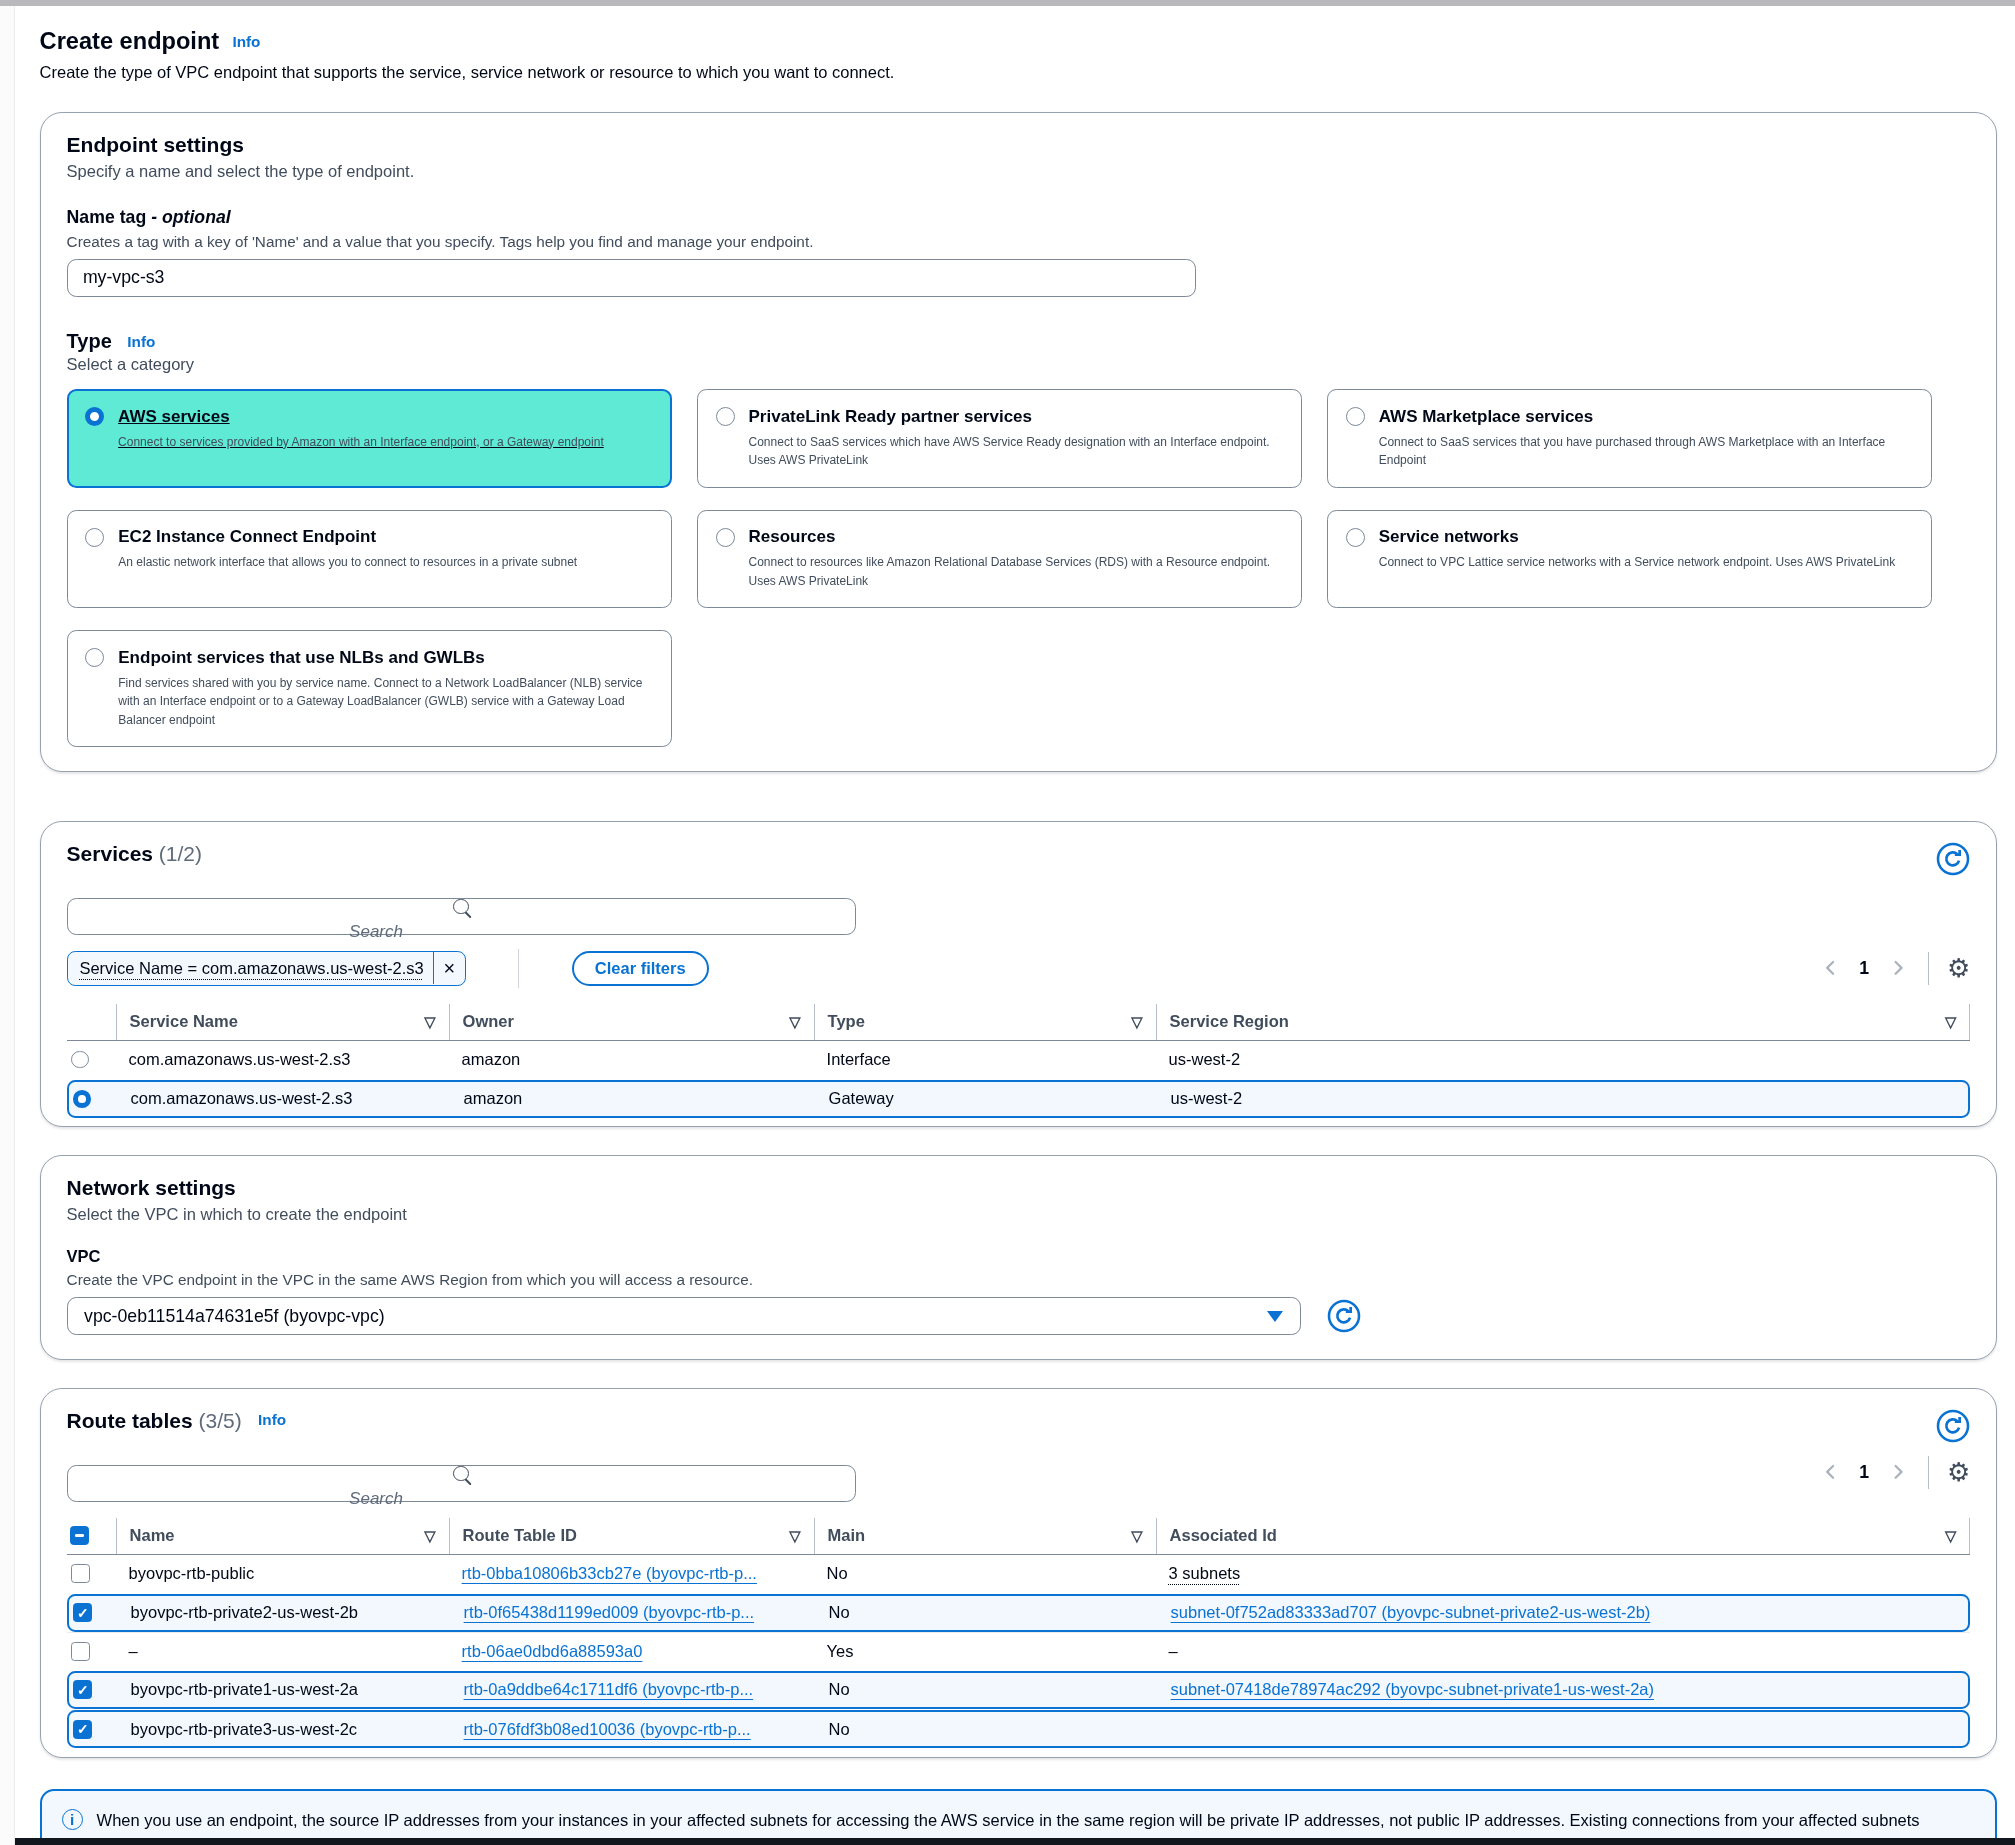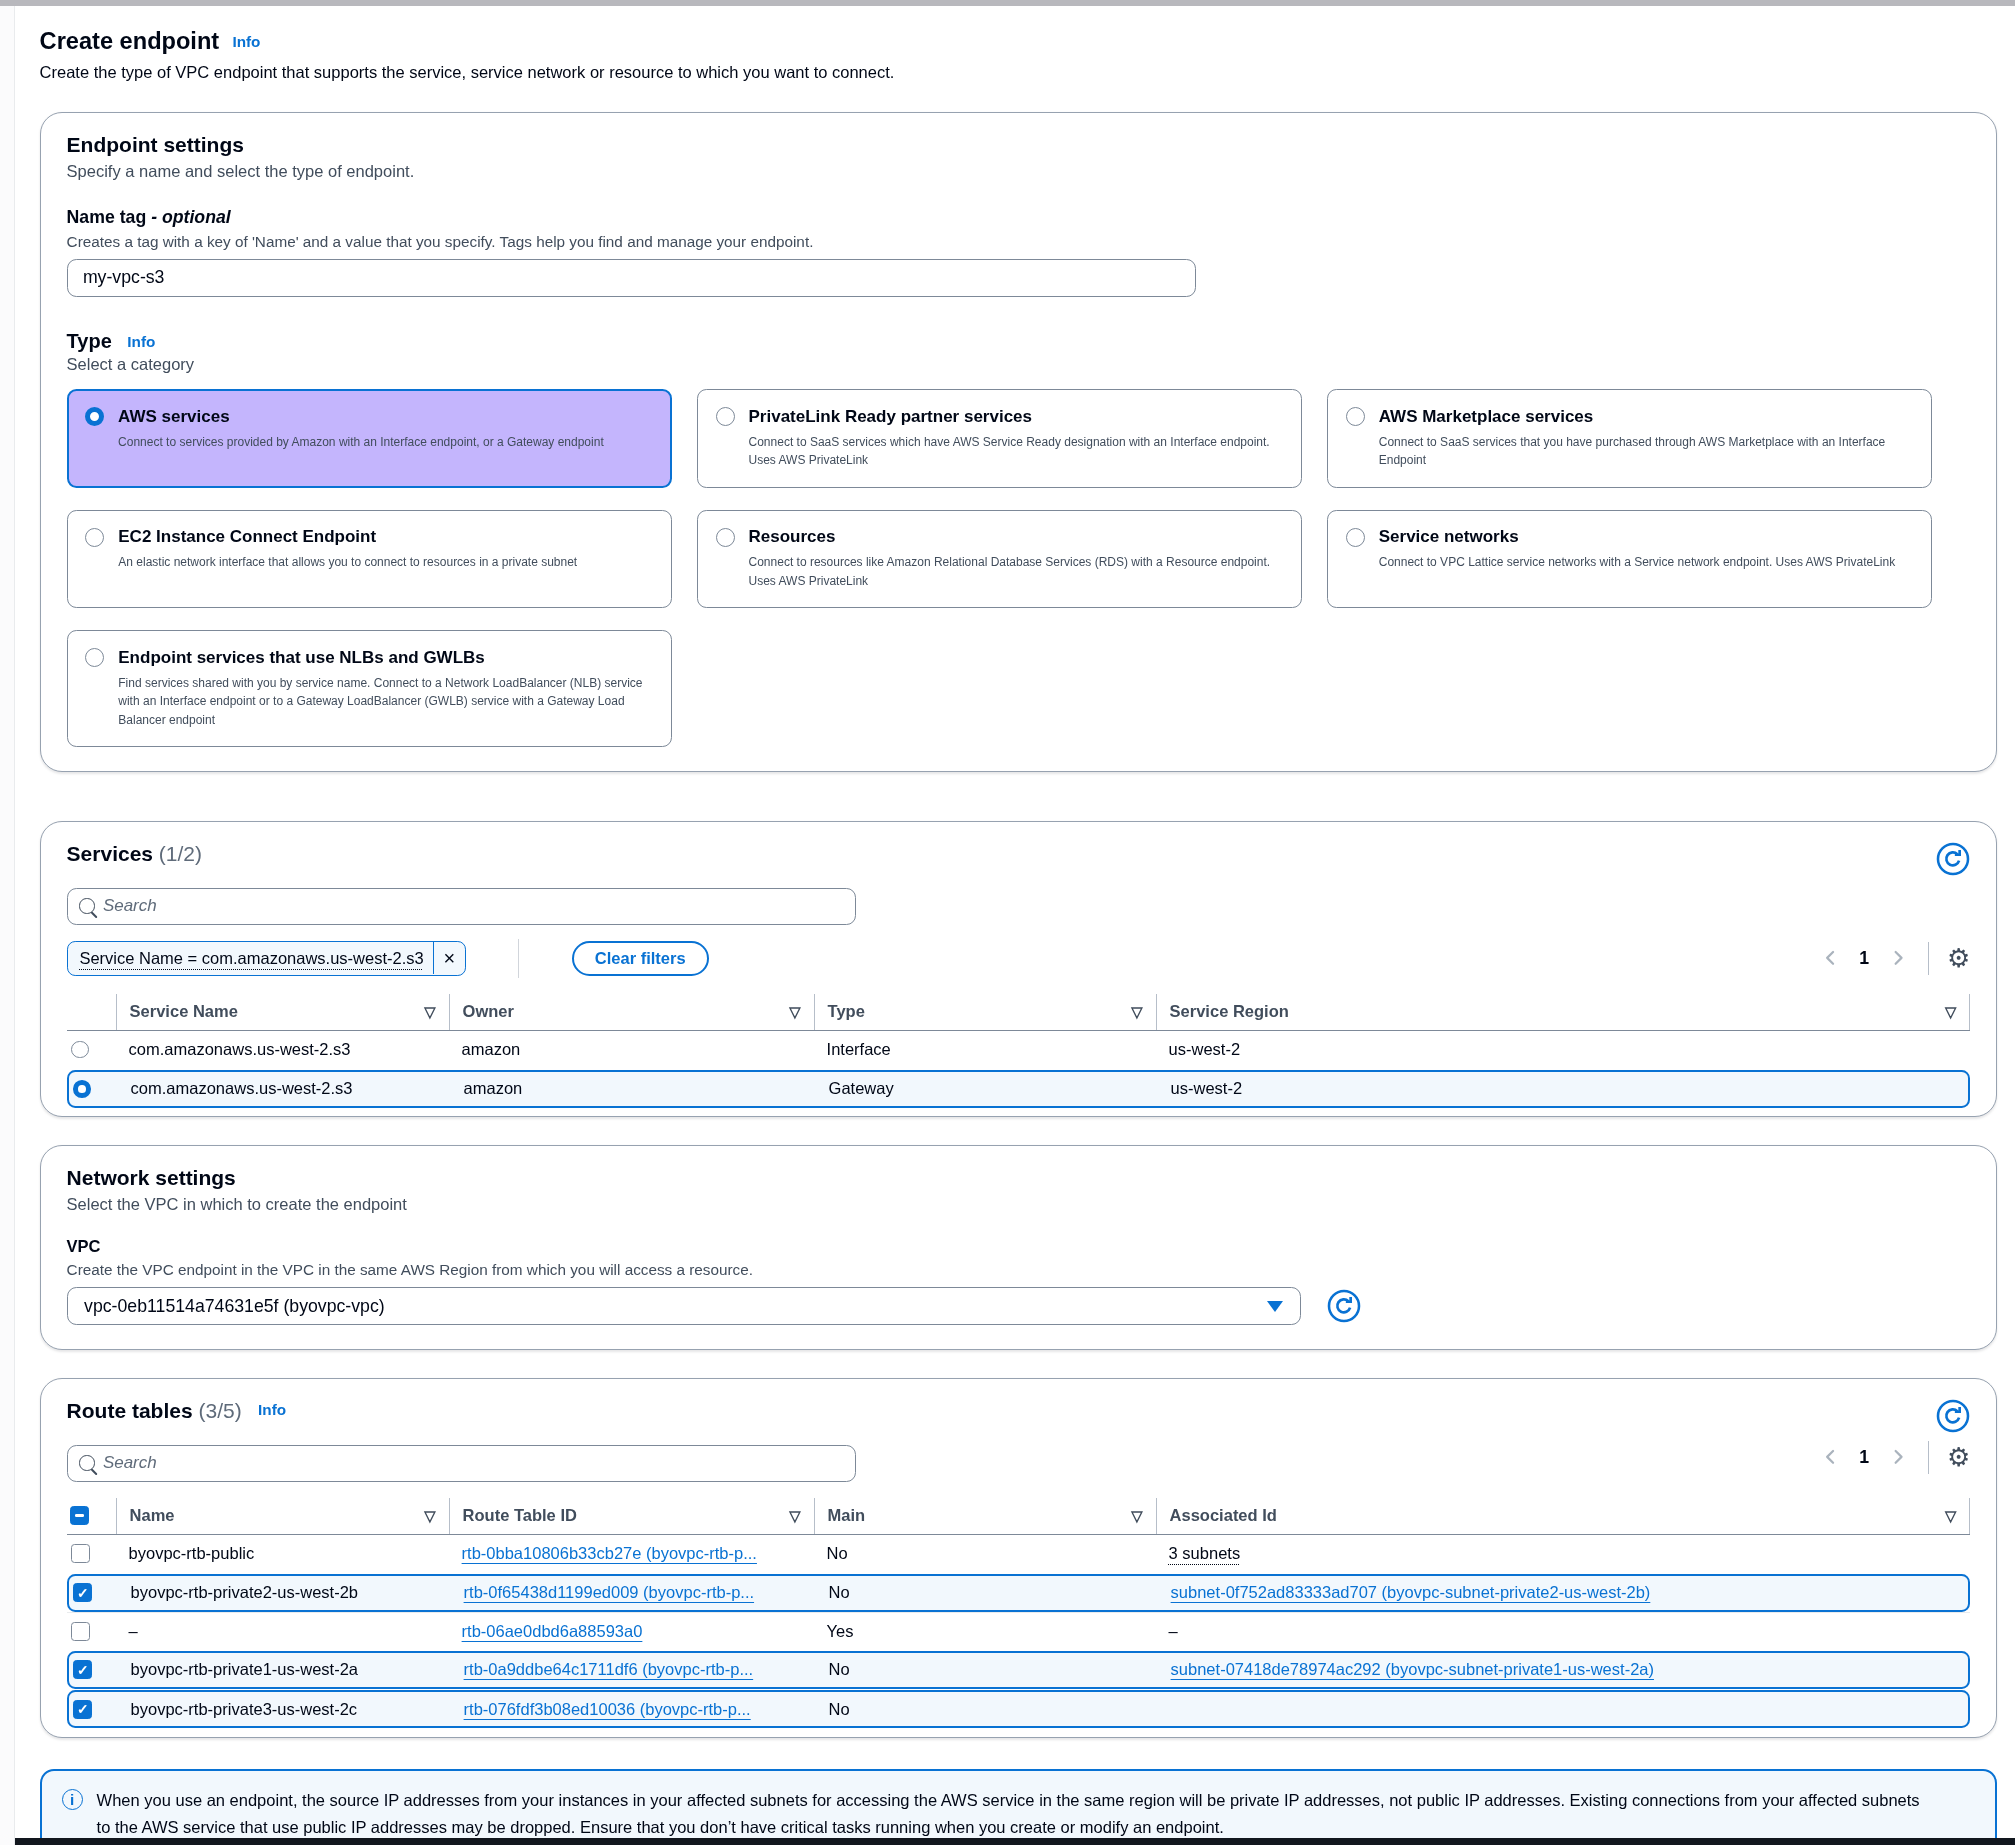--- a/index.html
+++ b/index.html
@@ -35,31 +35,31 @@
   .help-text { font-size:15.3px; color:#414d5c; margin-top:4.7px; }
 
   .text-input {
     margin-top:8.2px; width:1129px; height:38px; border:1.2px solid #7d8998; border-radius:9.4px;
     font-size:17.7px; color:#000716; padding:0 15.3px; font-family:"Liberation Sans", sans-serif;
     background:#fff; outline:none; display:block;
   }
 
   .type-grid { display:grid; grid-template-columns:repeat(3, minmax(0,1fr)); gap:22.4px 25px; margin-top:15.3px; margin-right:38px; }
   .opt-card { border:1.2px solid #7d8998; border-radius:9.4px; padding:16.5px 17.7px; background:#fff; cursor:pointer; }
-  .opt-card.selected { border:2.4px solid #0972d3; background:#c4b5fd; padding:15.3px 16.5px; }
+  .opt-card.selected { border:2.4px solid #0972d3; background:#5eead4; padding:15.3px 16.5px;text-decoration:underline; }
   .opt-head { display:flex; align-items:center; gap:14px; }
   .opt-title { font-size:17px; font-weight:700; }
   .opt-desc { font-size:12px; color:#414d5c; line-height:1.55; margin-top:5.9px; margin-left:33px; }
 
   .radio { width:19px; height:19px; border-radius:50%; border:1.8px solid #7d8998; background:#fff; flex:0 0 auto; display:inline-block; }
   .radio.on { border:5.9px solid #0972d3; }
 
   .search-box {
-    margin-top:12px; width:789px; height:37px; border:1.2px solid #7d8998; border-radius:9.4px;
-    display:flex; align-items:center; padding:0 11.8px; gap:8.2px; background:#fff;
+    margin-top:22px; width:789px; height:37px; border:1.2px solid #7d8998; border-radius:9.4px;
+    display:flex; align-items:center; padding:0 11.8px; gap:8.2px; background:#fff;flex-direction:column;
   }
   .search-input { border:none; outline:none; flex:1; font-size:17px; font-style:italic; color:#2f3949; font-family:"Liberation Sans", sans-serif; background:transparent; }
   .search-input::placeholder { color:#5f6b7a; font-style:italic; }
   .mag { width:15.3px; height:15.3px; border:1.8px solid #414d5c; border-radius:50%; position:relative; flex:0 0 auto; }
   .mag::after { content:""; position:absolute; width:1.8px; height:7.7px; background:#414d5c; left:12.4px; top:11.2px; transform:rotate(-45deg); border-radius:1.2px; }
 
   .filter-row { display:flex; align-items:center; margin-top:14px;gap:36px; }
   .token { display:flex; align-items:center; border:1.8px solid #0972d3; background:#f2f8fd; border-radius:8.2px; overflow:hidden; }
   .token-text { font-size:16.5px; padding:7px 9.4px 7px 11.8px; }
   .token-text.dashed { text-decoration:underline dotted 1.2px; text-underline-offset:4.7px; }

